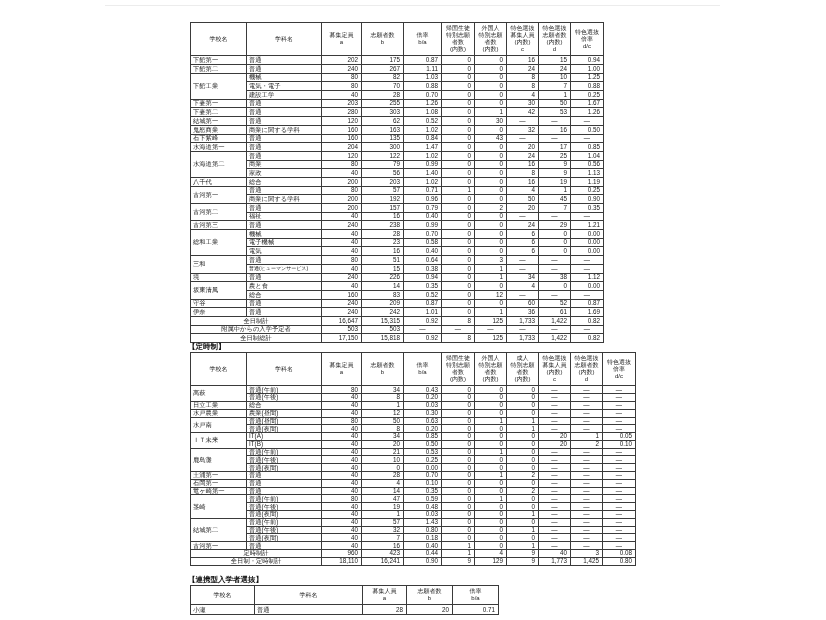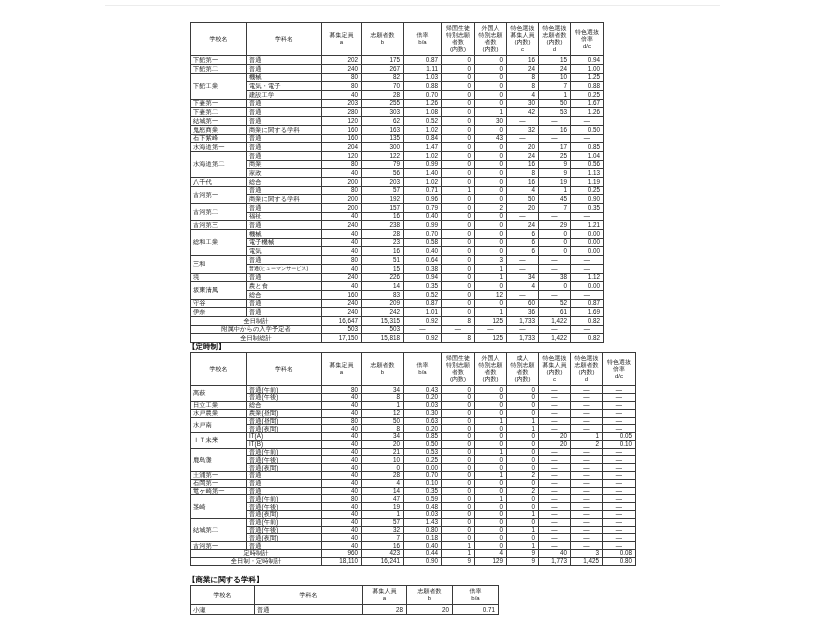--- a/index.html
+++ b/index.html
@@ -837,21 +837,21 @@
           <td class="num">9</td>
           <td class="num">129</td>
           <td class="num">9</td>
           <td class="num">1,773</td>
           <td class="num">1,425</td>
           <td class="num">0.80</td>
         </tr>
       </tbody>
     </table>
 
-  <div class="section-label renkei-label">【商業に関する学科】</div>
+  <div class="section-label renkei-label">【連携型入学者選抜】</div>
 
   <table class="stat-table renkei">
       <colgroup>
         <col class="col-school">
         <col class="col-dept">
         <col class="col-capacity">
         <col class="col-applicants">
         <col class="col-ratio">
       </colgroup>
       <thead>

